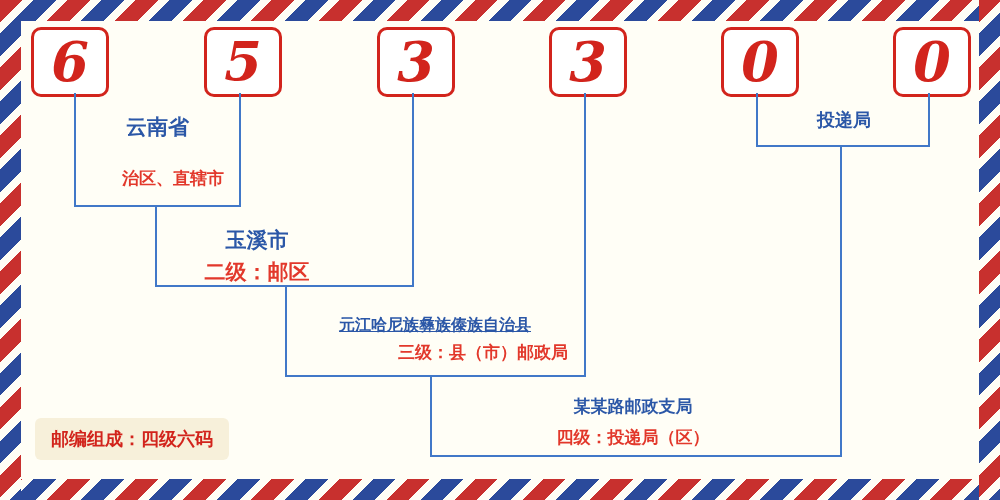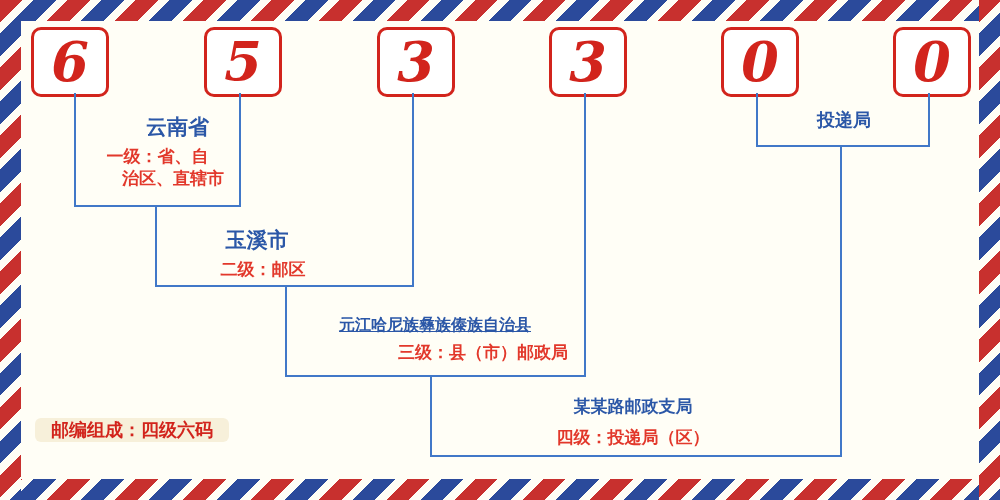--- a/index.html
+++ b/index.html
@@ -29,21 +29,21 @@
   
   .vline,.hline{position:absolute;background:#4178c8;}
   .vline{width:2px;} .hline{height:2px;}
 
   
   .lbl{position:absolute;text-align:center;white-space:nowrap;}
   .blue-name{color:#2b57a7;font-weight:bold;}
   .red-desc{color:#e2382b;font-weight:bold;}
 
   .footer-box{
-    position:absolute;left:35px;top:418px;padding:0 16px;background:#f7f0da;
+    position:absolute;left:35px;top:418px;padding:9px 16px;background:#f7f0da;
     border-radius:6px;color:#d2241c;font-weight:bold;font-size:18px;
   }
 </style>
 </head>
 <body>
 
 <div class="stage">
 
   <div class="stripe top"></div>
   <div class="stripe bottom"></div>
@@ -53,29 +53,28 @@
   <div class="digit-box digit-1">6</div>
   <div class="digit-box digit-2">5</div>
   <div class="digit-box digit-3">3</div>
   <div class="digit-box digit-4">3</div>
   <div class="digit-box digit-5">0</div>
   <div class="digit-box digit-6">0</div>
 
   <div class="vline" style="left:74px;top:93px;height:112px;"></div>
   <div class="vline" style="left:239px;top:93px;height:112px;"></div>
   <div class="hline" style="left:74px;top:205px;width:167px;"></div>
-  <div class="lbl blue-name" style="left:83px;top:113px;width:165px;font-size:21px;padding-left:12px;">云南省</div>
-  <div class="lbl red-desc" style="left:75px;top:145px;width:165px;font-size:17px;">一级：省、自</div>
+  <div class="lbl blue-name" style="left:75px;top:113px;width:165px;font-size:21px;">云南省</div>
   <div class="lbl red-desc" style="left:75px;top:167px;width:196px;font-size:17px;">治区、直辖市</div>
 
   <div class="vline" style="left:155px;top:205px;height:80px;"></div>
   <div class="vline" style="left:412px;top:93px;height:192px;"></div>
   <div class="hline" style="left:155px;top:285px;width:259px;"></div>
   <div class="lbl blue-name" style="left:157px;top:226px;width:200px;font-size:21px;">玉溪市</div>
-  <div class="lbl red-desc" style="left:163px;top:258px;width:200px;font-size:17px;">二级：邮区</div>
+  <div class="lbl red-desc" style="left:157px;top:258px;width:200px;font-size:21px;">二级：邮区</div>
 
   <div class="vline" style="left:285px;top:285px;height:90px;"></div>
   <div class="vline" style="left:584px;top:93px;height:282px;"></div>
   <div class="hline" style="left:285px;top:375px;width:301px;"></div>
   <div class="lbl blue-name" style="left:285px;top:315px;width:300px;font-size:16px;text-decoration:underline;">元江哈尼族彝族傣族自治县</div>
   <div class="lbl red-desc" style="left:285px;top:341px;width:300px;font-size:17px;padding-left:48px;">三级：县（市）邮政局</div>
 
   <div class="vline" style="left:756px;top:93px;height:52px;"></div>
   <div class="vline" style="left:928px;top:93px;height:52px;"></div>
   <div class="hline" style="left:756px;top:145px;width:174px;"></div>

